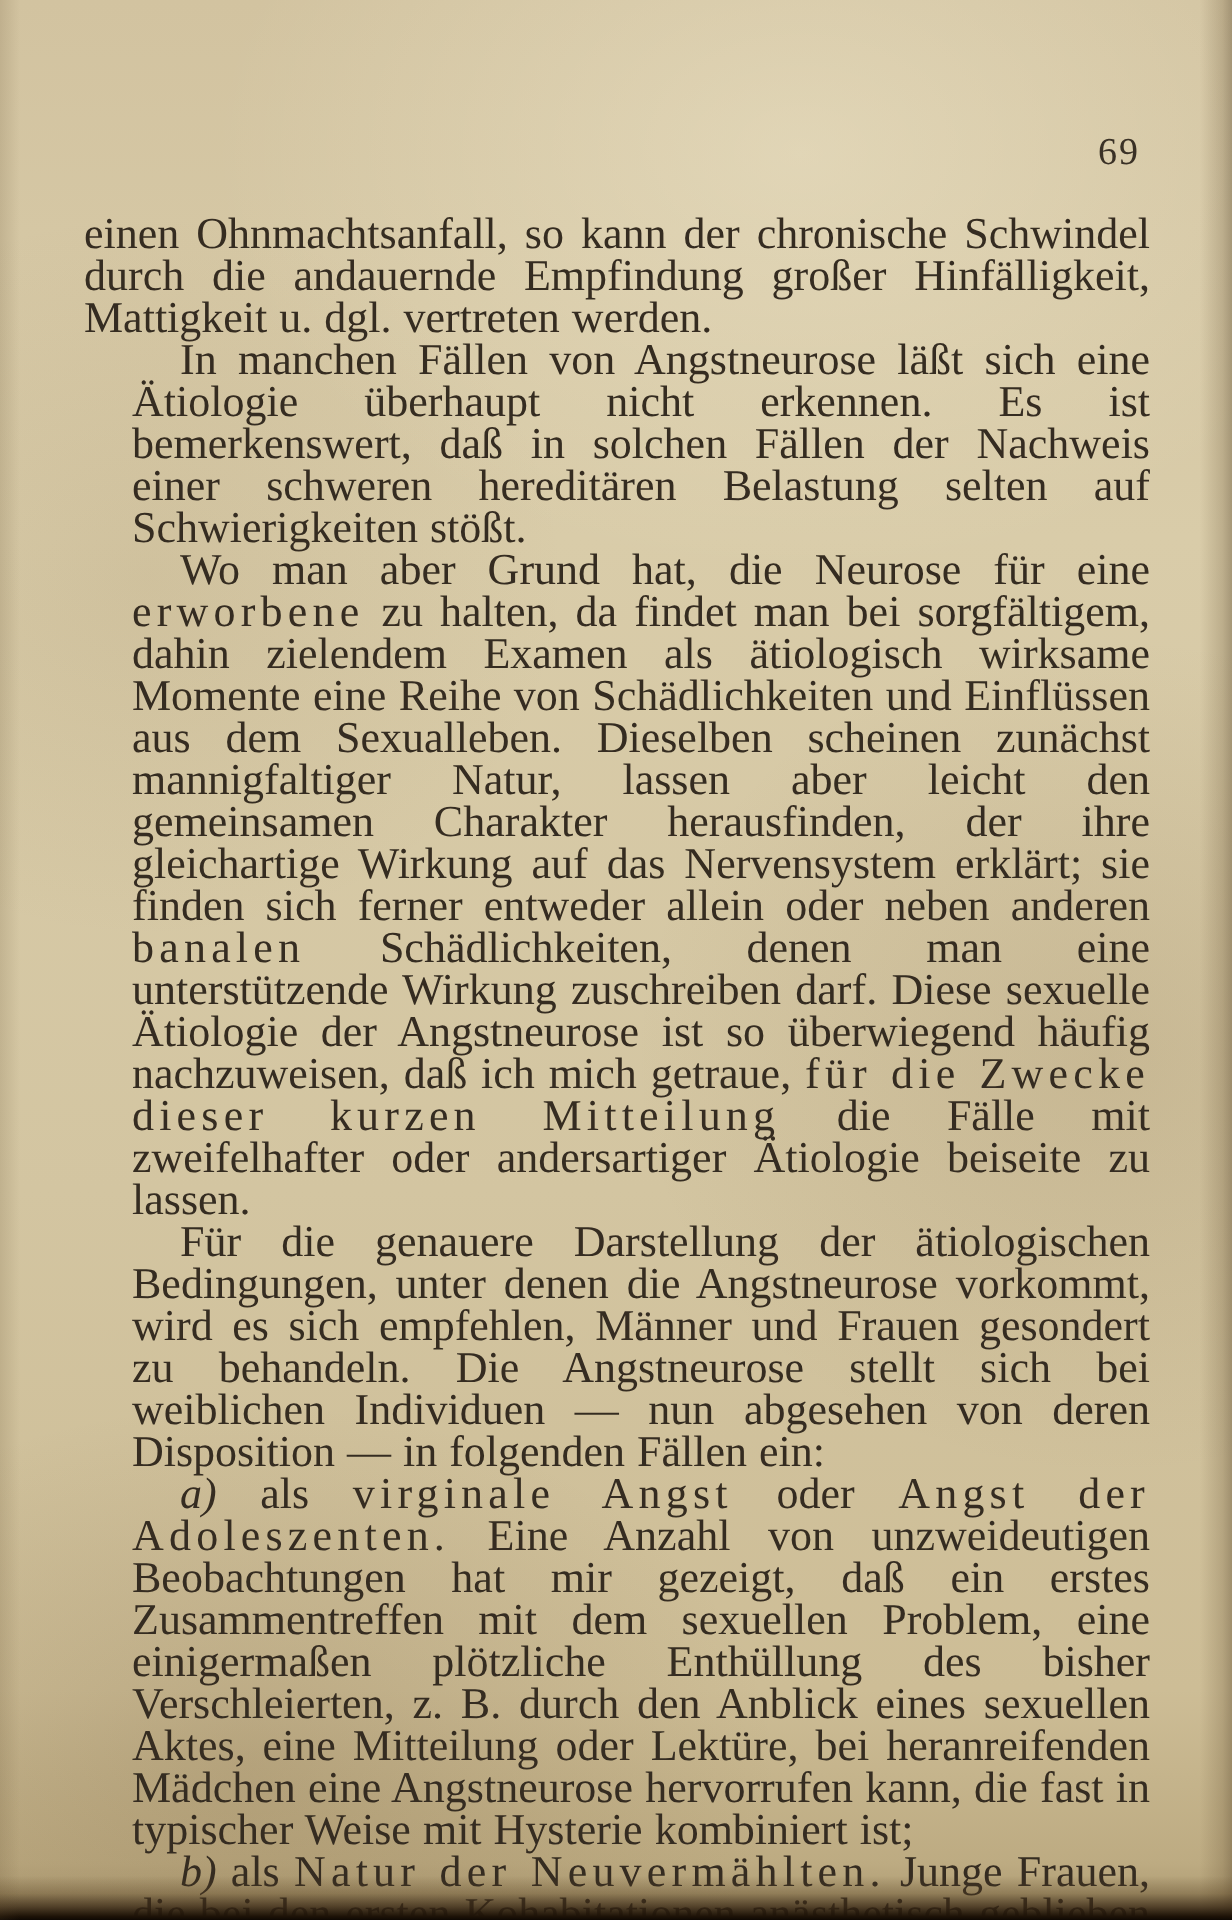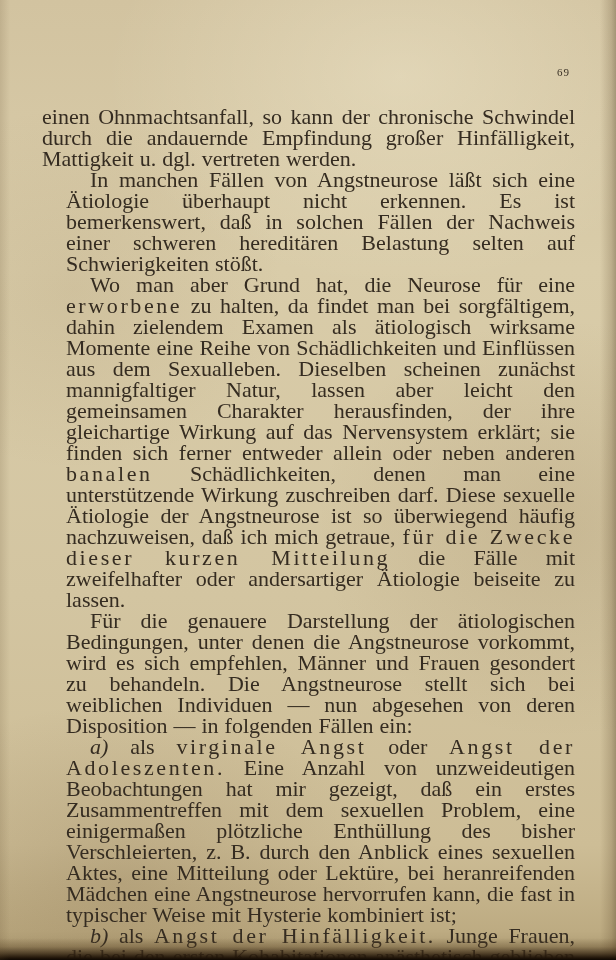--- a/index.html
+++ b/index.html
@@ -48,21 +48,21 @@
       rgba(84,62,32,0.35) 40%,
       rgba(52,36,18,0.75) 70%,
       #1d1207 92%,
       #0e0803 100%);
     pointer-events: none;
   }
   .page-number {
     position: absolute;
     top: 66px;
     right: 46px;
-    font-size: 11px;
+    font-size: 19px;
     letter-spacing: 1px;
     color: #3a3126;
   }
   .text-block {
     position: absolute;
     top: 106px;
     left: 42px;
     width: 533px;
   }
   .para {
@@ -97,17 +97,17 @@
 
 <div class="page">
   <div class="page-number">69</div>
 
   <div class="text-block" id="text-block">
       <p class="para"><span>einen Ohnmachtsanfall, so kann der chronische Schwindel durch die andauernde Empfindung großer Hinfälligkeit, Mattigkeit u. dgl. vertreten werden.</span></p>
       <p class="para indent"><span>In manchen Fällen von Angstneurose läßt sich eine Ätiologie überhaupt nicht erkennen. Es ist bemerkenswert, daß in solchen Fällen der Nachweis einer schweren hereditären Belastung selten auf Schwierigkeiten stößt.</span></p>
       <p class="para indent"><span>Wo man aber Grund hat, die Neurose für eine </span><span class="spaced">erworbene</span><span> zu halten, da findet man bei sorgfältigem, dahin zielendem Examen als ätiologisch wirksame Momente eine Reihe von Schädlichkeiten und Einflüssen aus dem Sexualleben. Dieselben scheinen zunächst mannigfaltiger Natur, lassen aber leicht den gemeinsamen Charakter herausfinden, der ihre gleichartige Wirkung auf das Nervensystem erklärt; sie finden sich ferner entweder allein oder neben anderen </span><span class="spaced">banalen</span><span> Schädlichkeiten, denen man eine unterstützende Wirkung zuschreiben darf. Diese sexuelle Ätiologie der Angstneurose ist so überwiegend häufig nachzuweisen, daß ich mich getraue, </span><span class="spaced">für die Zwecke dieser kurzen Mitteilung</span><span> die Fälle mit zweifelhafter oder andersartiger Ätiologie beiseite zu lassen.</span></p>
       <p class="para indent"><span>Für die genauere Darstellung der ätiologischen Bedingungen, unter denen die Angstneurose vorkommt, wird es sich empfehlen, Männer und Frauen gesondert zu behandeln. Die Angstneurose stellt sich bei weiblichen Individuen — nun abgesehen von deren Disposition — in folgenden Fällen ein:</span></p>
       <p class="para indent"><span class="italic">a)</span><span> als </span><span class="spaced">virginale Angst</span><span> oder </span><span class="spaced">Angst der Adoleszenten.</span><span> Eine Anzahl von unzweideutigen Beobachtungen hat mir gezeigt, daß ein erstes Zusammentreffen mit dem sexuellen Problem, eine einigermaßen plötzliche Enthüllung des bisher Verschleierten, z. B. durch den Anblick eines sexuellen Aktes, eine Mitteilung oder Lektüre, bei heranreifenden Mädchen eine Angstneurose hervorrufen kann, die fast in typischer Weise mit Hysterie kombiniert ist;</span></p>
-      <p class="para indent"><span class="italic">b)</span><span> als </span><span class="spaced">Angst der Hinfälligkeit.</span><span> Junge Frauen, die bei den ersten Kohabitationen anästhetisch geblieben sind, verfallen nicht lassen der Angstneurose, die wieder verschwindet,</span></p>
+      <p class="para indent"><span class="italic">b)</span><span> als </span><span class="spaced">Natur der Neuvermählten.</span><span> Junge Frauen, die bei den ersten Kohabitationen anästhetisch geblieben sind, verfallen nicht lassen der Angstneurose, die wieder verschwindet,</span></p>
     </div>
 
   <div class="bottom-edge"></div>
 </div>
 
 </body></html>

